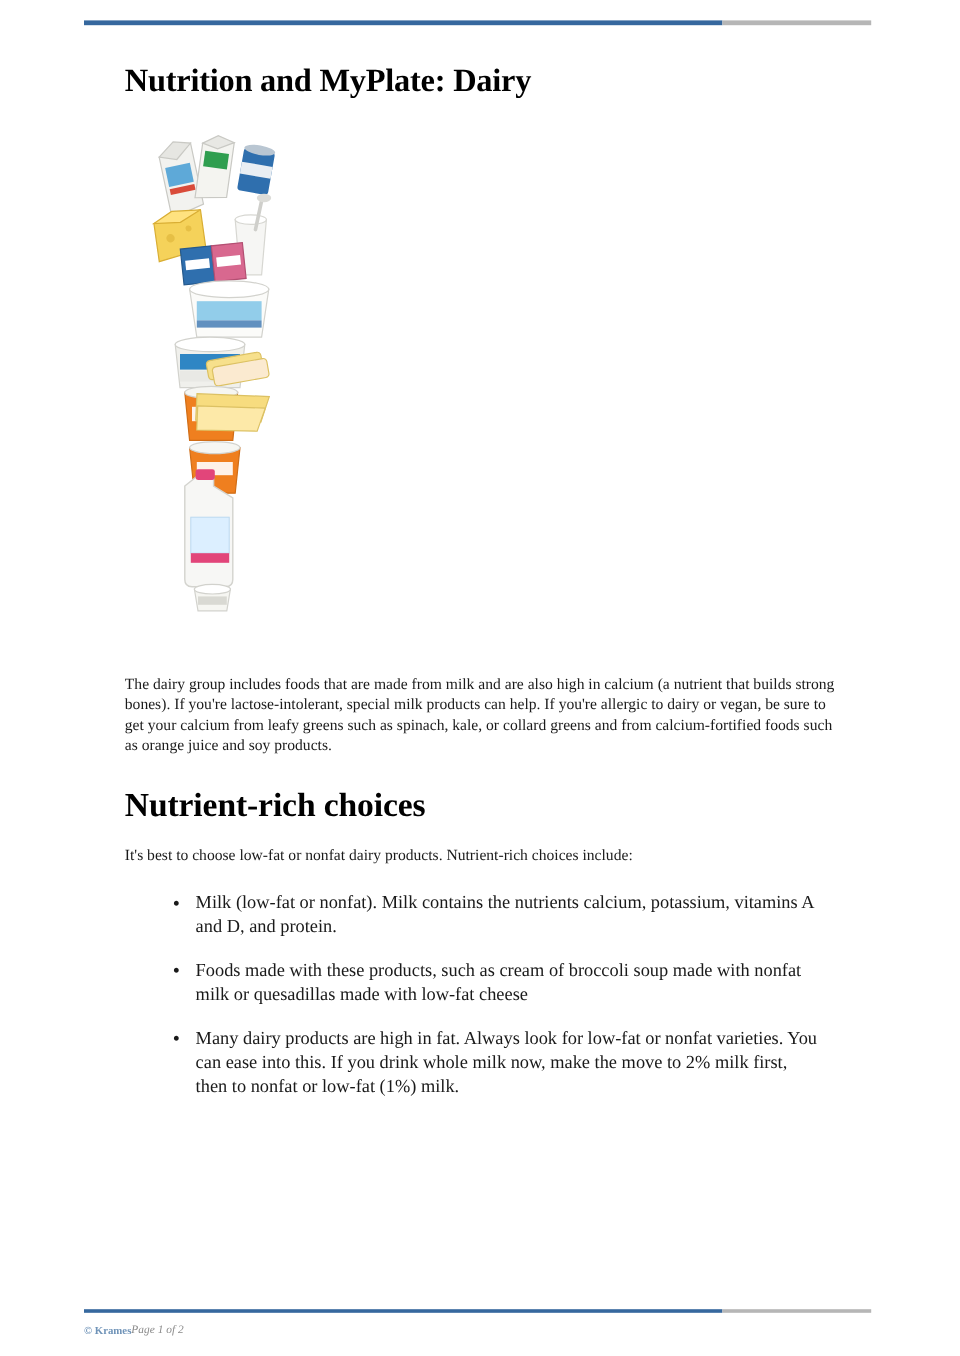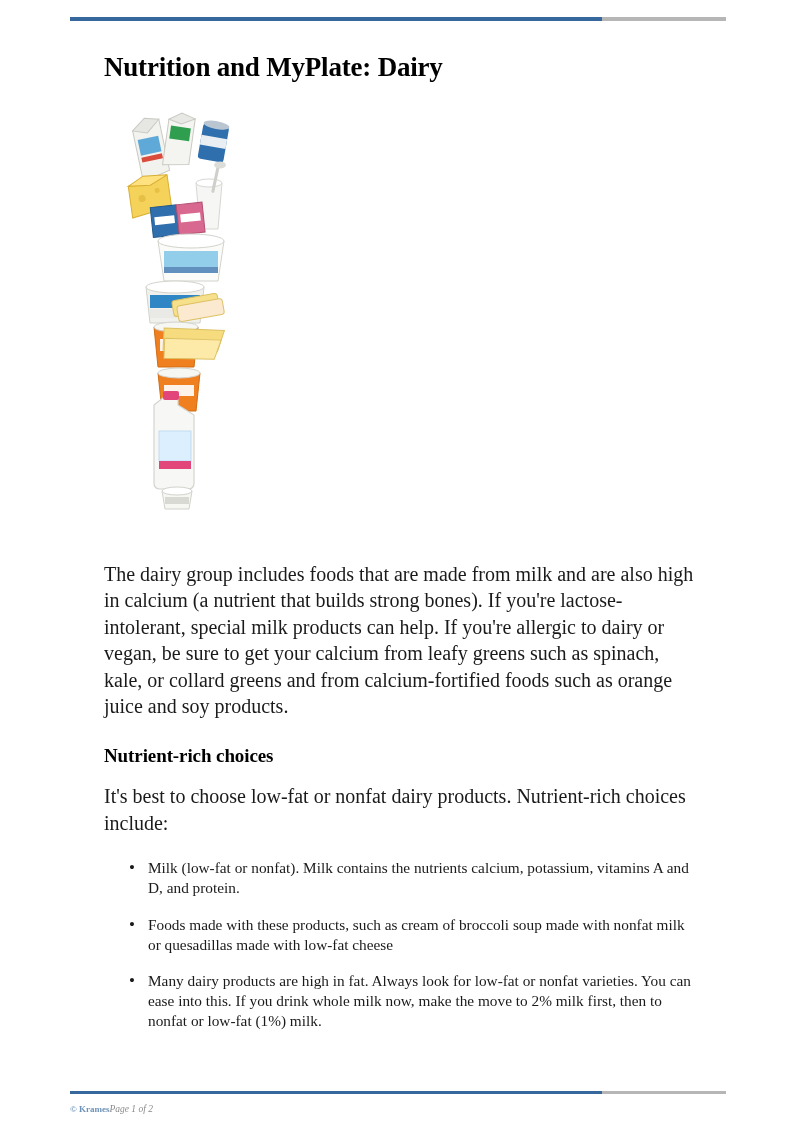--- a/index.html
+++ b/index.html
@@ -62,36 +62,36 @@
   
   .figure {
     width: 130px;
     height: 420px;
     margin: 0 0 36px 14px;
     position: relative;
   }
   .figure svg { display: block; }
 
   p.body-text {
-    font-size: 20px;
+    font-size: 13px;
     line-height: 1.32;
     margin: 0 0 22px 0;
     color: #1a1a1a;
   }
 
   h2.section-heading {
-    font-size: 19px;
+    font-size: 28px;
     font-weight: bold;
     margin: 26px 0 16px 0;
     color: #000000;
     letter-spacing: -0.1px;
   }
 
   ul.bullets {
-    margin: 0;
+    margin: 15px;
     padding: 0 0 0 44px;
     list-style: none;
   }
   ul.bullets li {
     position: relative;
     font-size: 15.3px;
     line-height: 1.32;
     margin-bottom: 16px;
     padding-left: 0;
   }

